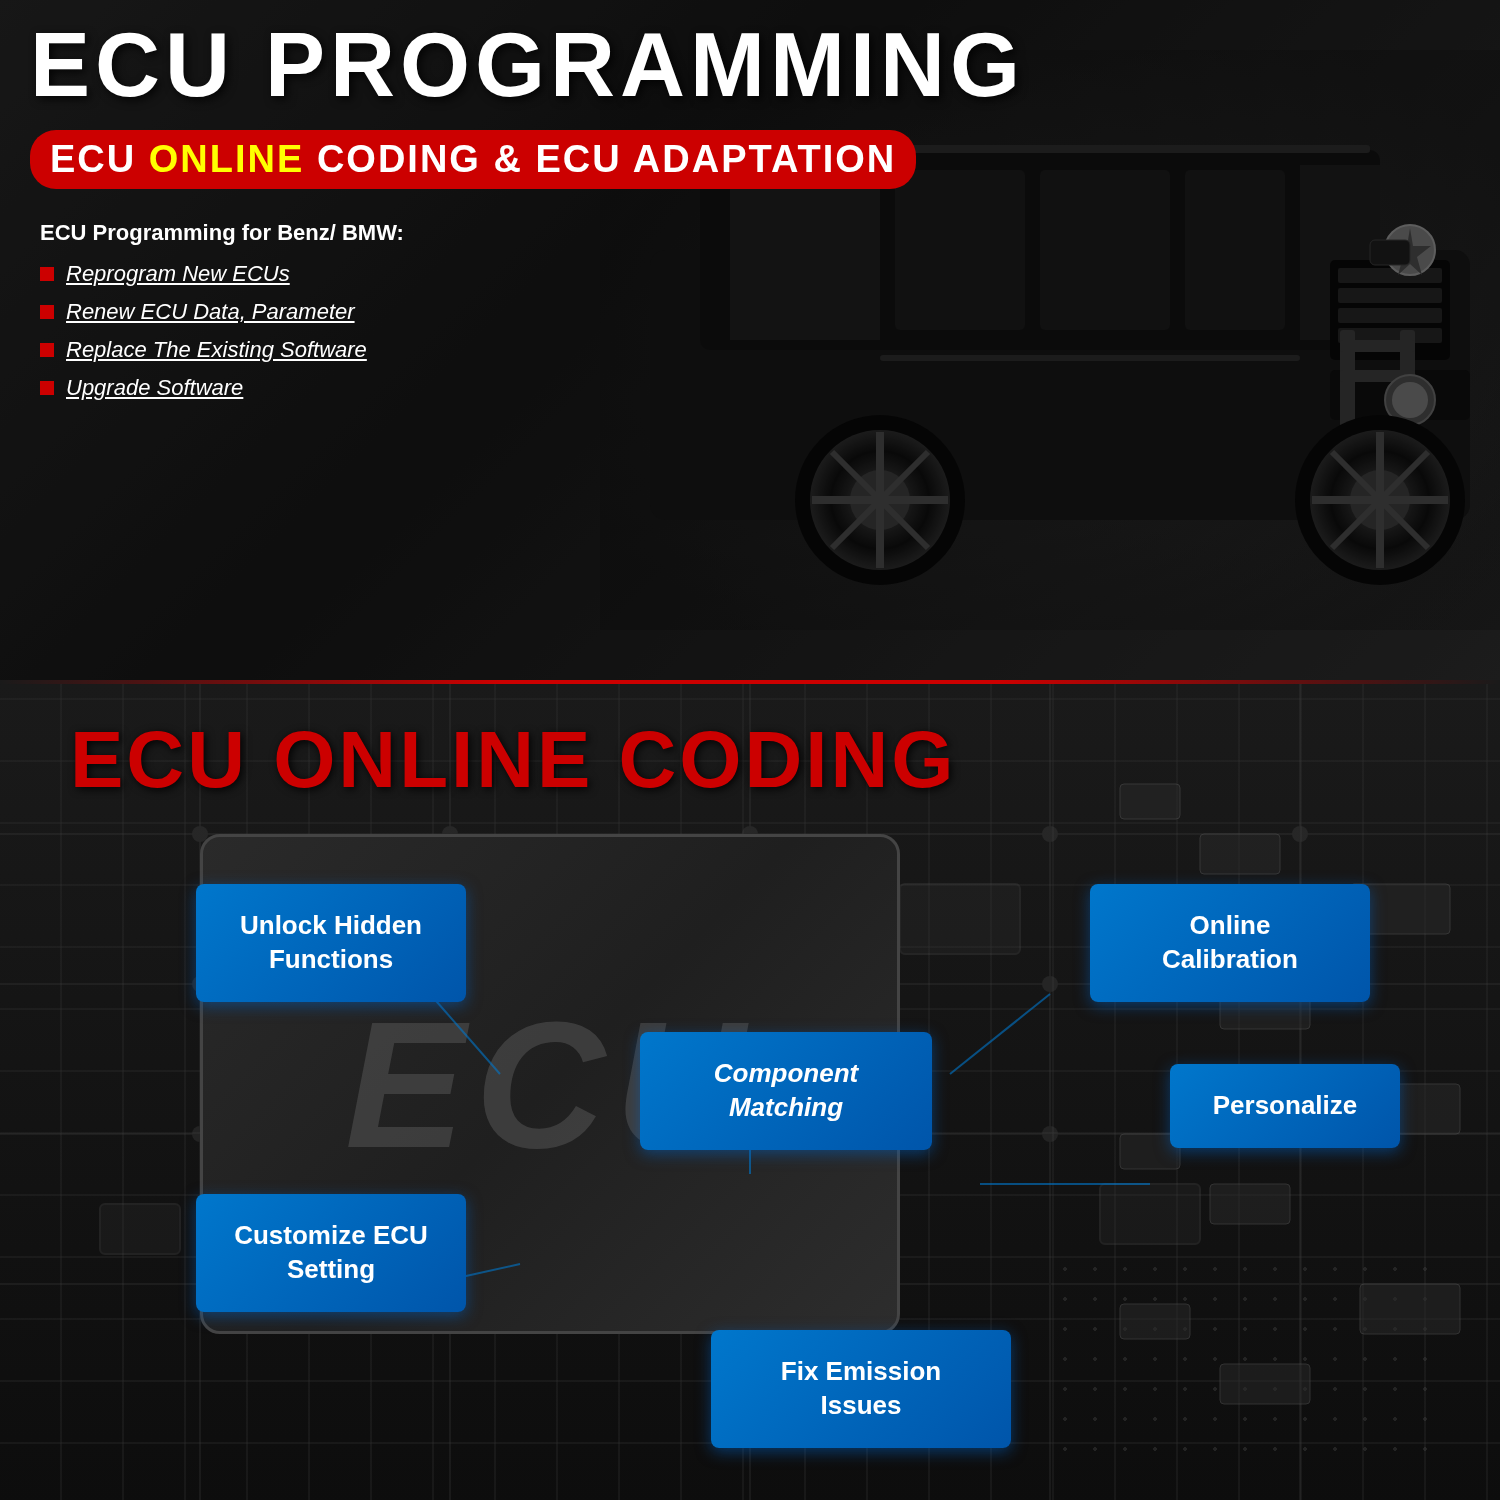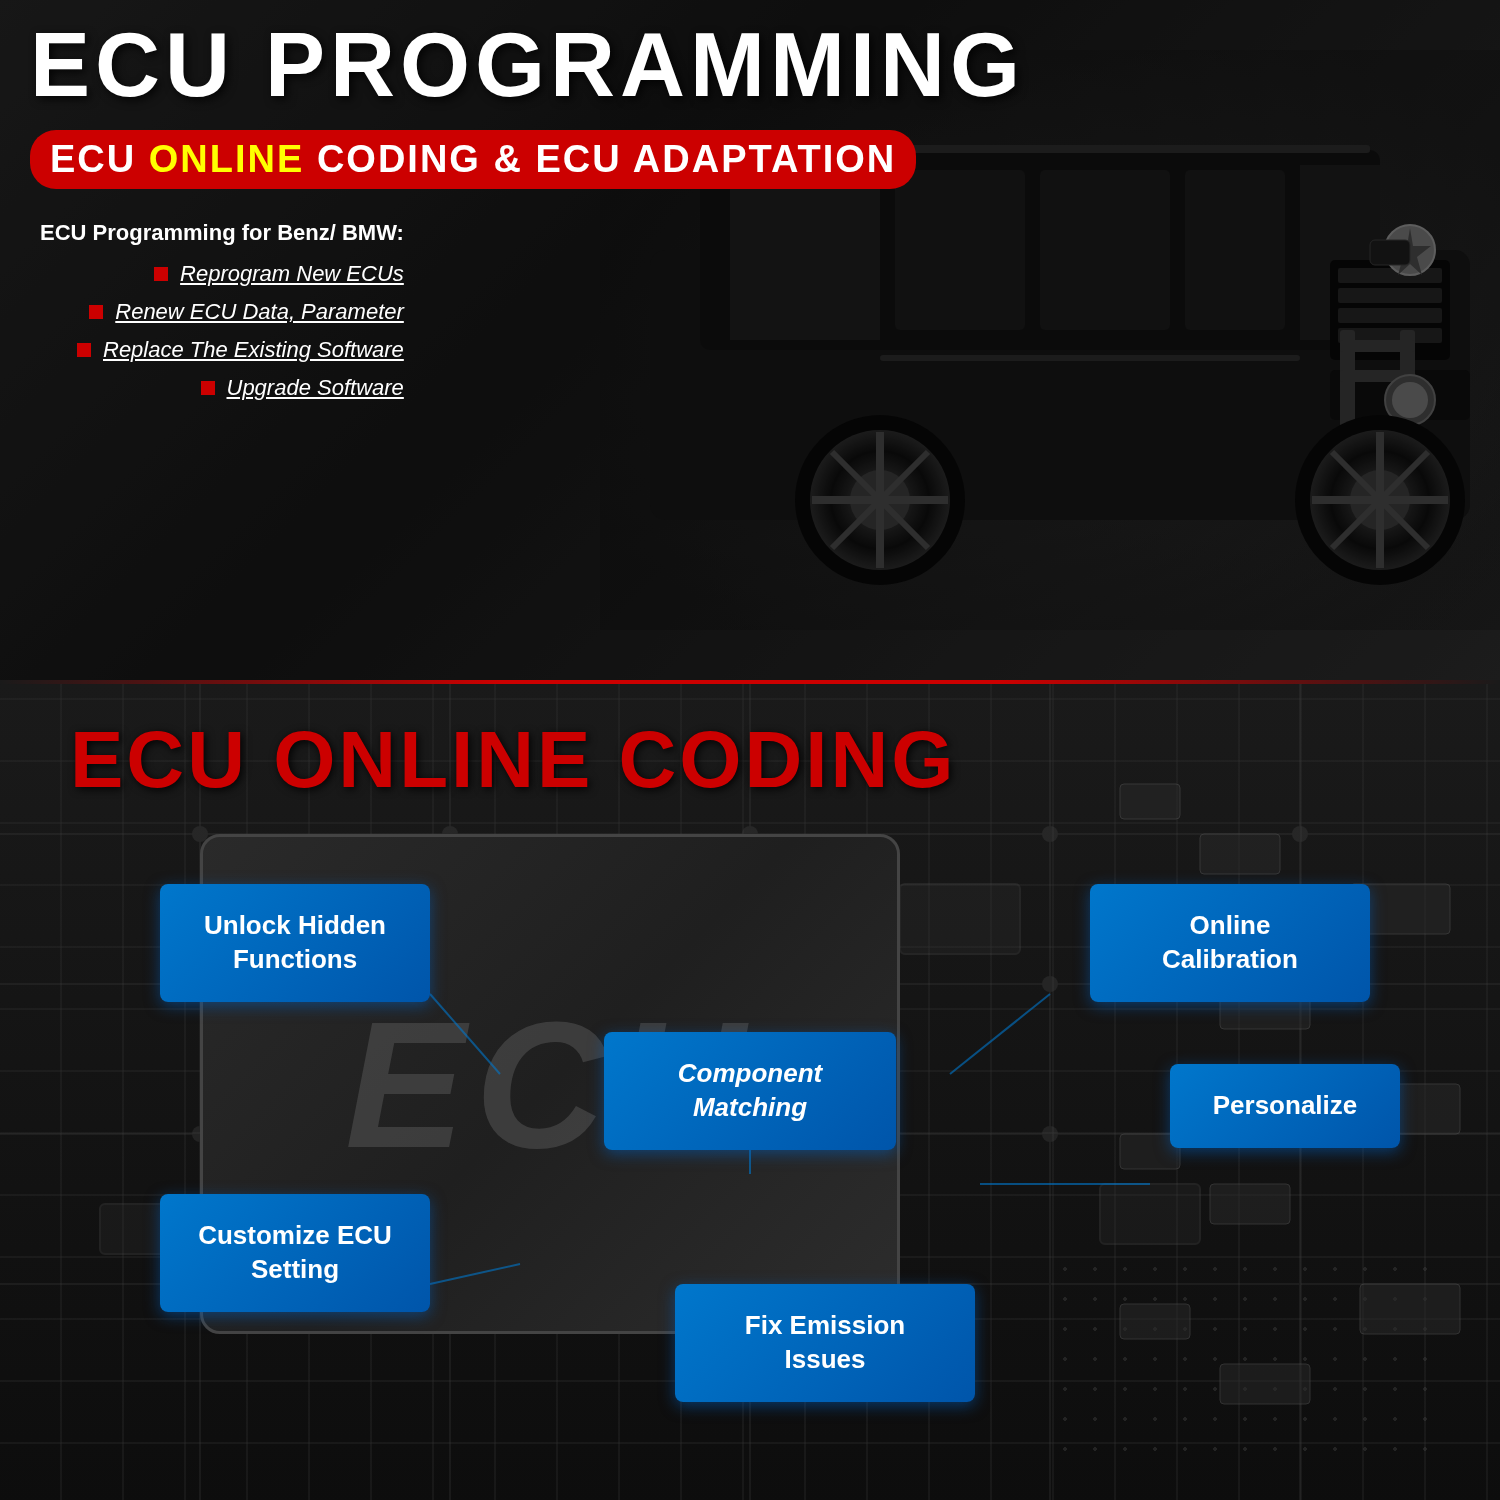--- a/index.html
+++ b/index.html
@@ -88,21 +88,20 @@
       font-size: 22px;
       font-weight: 700;
       color: white;
       margin-bottom: 15px;
     }
 
     .ecu-list-item {
       display: flex;
       align-items: center;
       margin-bottom: 12px;
-      justify-content: flex-end;
     }
 
     .red-square {
       width: 14px;
       height: 14px;
       background: #cc0000;
       margin-right: 12px;
       flex-shrink: 0;
     }
 
@@ -195,20 +194,21 @@
       color: white;
       font-size: 26px;
       font-weight: 600;
       text-align: center;
       padding: 25px 30px;
       border-radius: 8px;
       z-index: 10;
       box-shadow: 0 4px 15px rgba(0,100,200,0.5);
       line-height: 1.3;
       min-width: 200px;
+      margin-left: 36px;
     }
 
     .btn-unlock {
       left: 160px;
       top: 200px;
       width: 270px;
     }
 
     .btn-online-cal {
       right: 130px;
@@ -231,21 +231,21 @@
     }
 
     .btn-customize {
       left: 160px;
       top: 510px;
       width: 270px;
     }
 
     .btn-fix-emission {
       left: 50%;
-      top: 600px;
+      top: 646px;
       transform: translateX(-25%);
       width: 300px;
     }
 
     
     .connector-lines {
       position: absolute;
       top: 0;
       left: 0;
       width: 100%;

